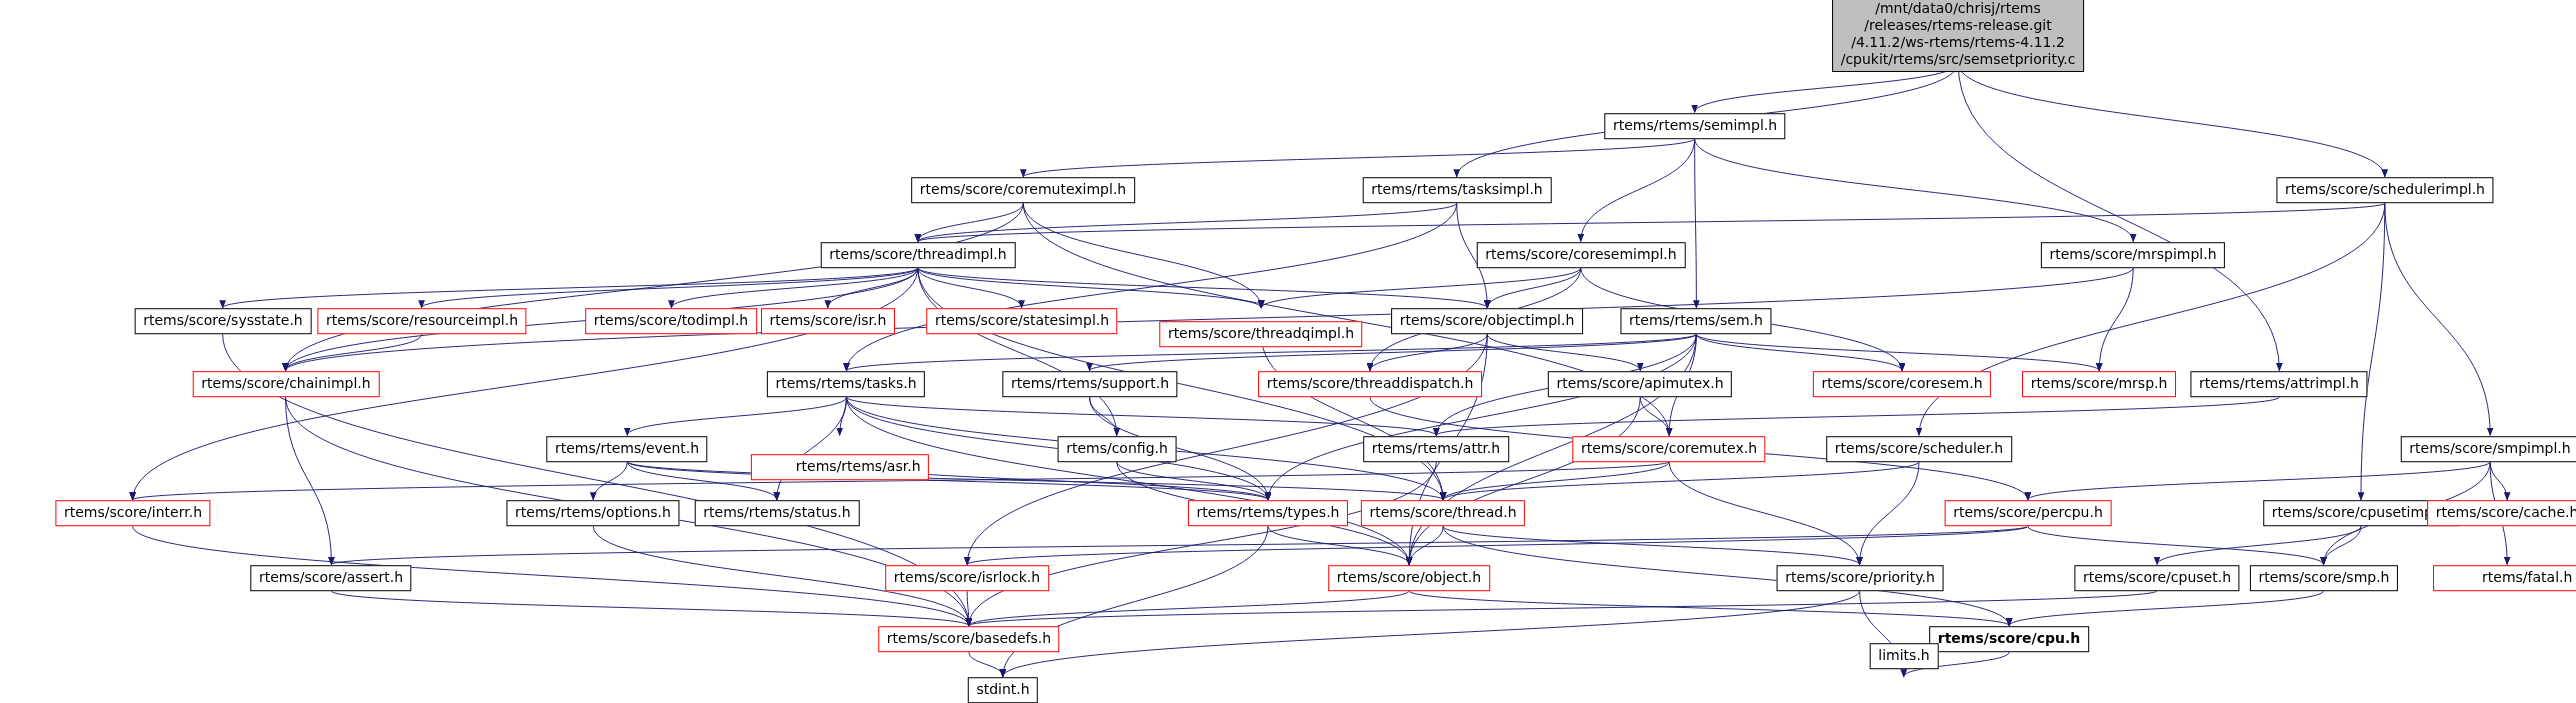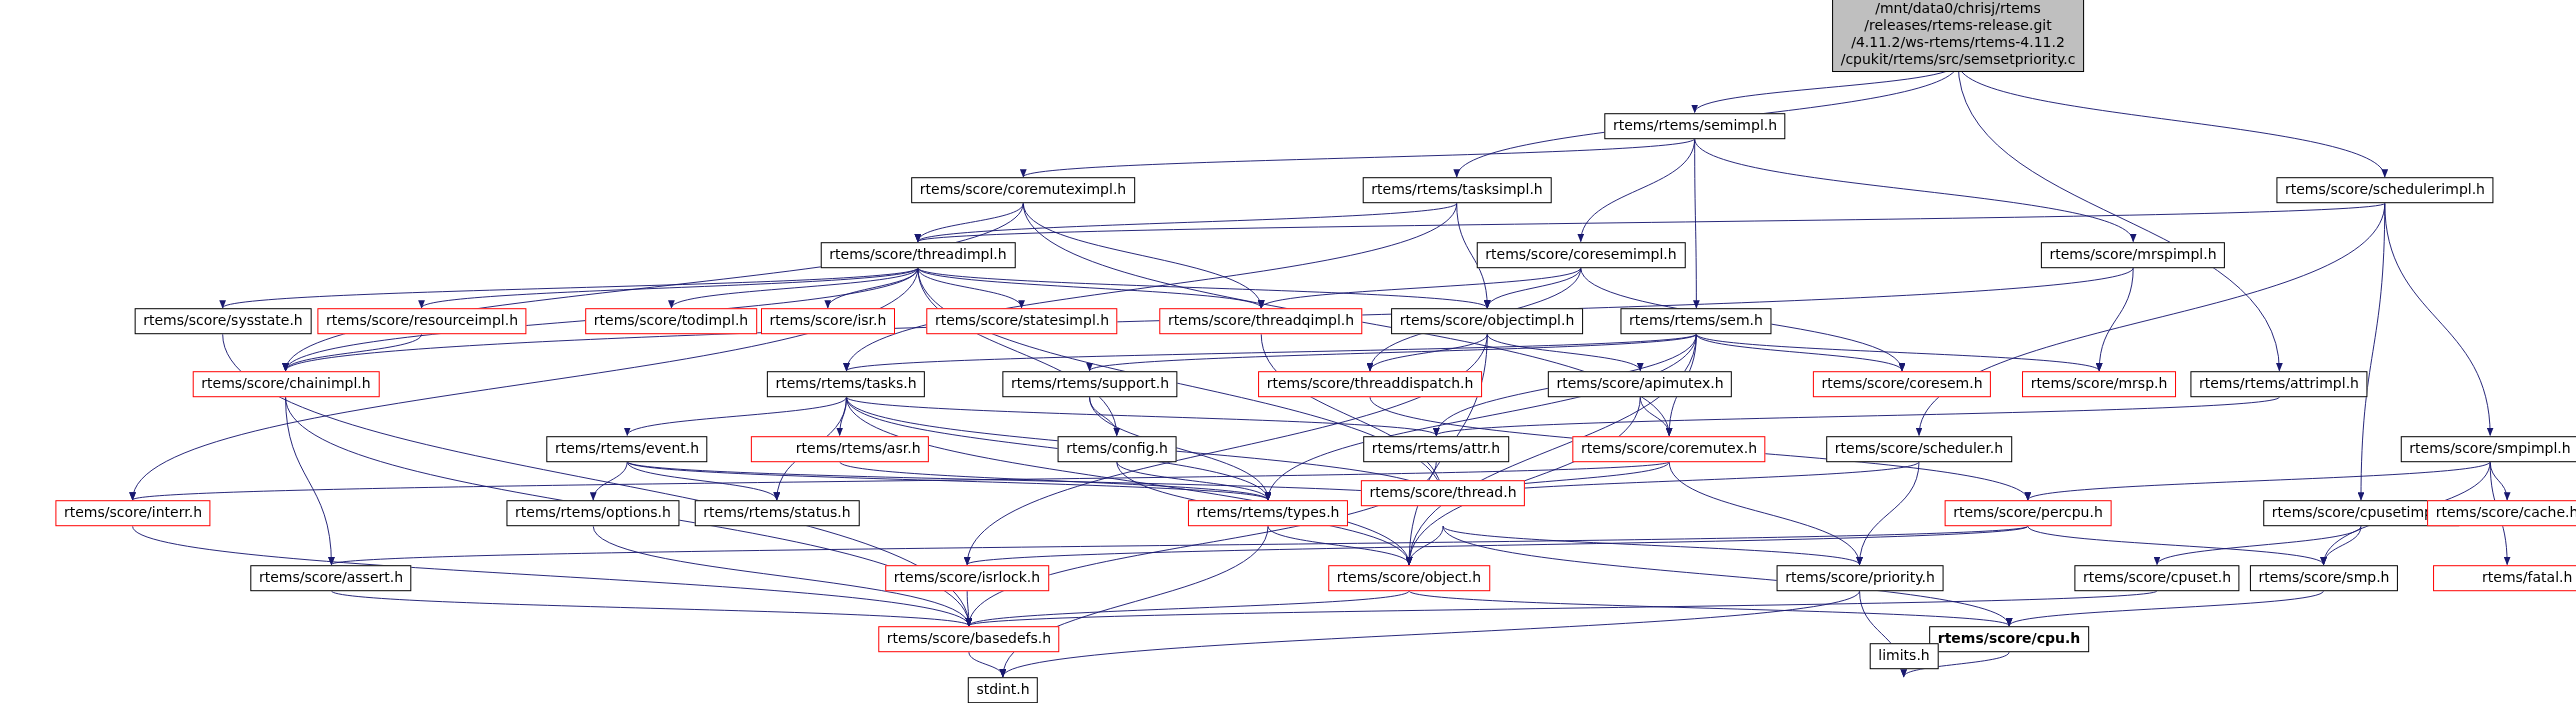--- a/index.html
+++ b/index.html
@@ -157,43 +157,43 @@
       <div class="node" style="left: 1457px; top: 190px;">rtems/rtems/tasksimpl.h</div>
       <div class="node" style="left: 2385px; top: 190px;">rtems/score/schedulerimpl.h</div>
       <div class="node" style="left: 918px; top: 255px;">rtems/score/threadimpl.h</div>
       <div class="node" style="left: 1581px; top: 255px;">rtems/score/coresemimpl.h</div>
       <div class="node" style="left: 2133px; top: 255px;">rtems/score/mrspimpl.h</div>
       <div class="node" style="left: 223px; top: 321px;">rtems/score/sysstate.h</div>
       <div class="node red" style="left: 422px; top: 321px;">rtems/score/resourceimpl.h</div>
       <div class="node red" style="left: 671px; top: 321px;">rtems/score/todimpl.h</div>
       <div class="node red" style="left: 828px; top: 321px;">rtems/score/isr.h</div>
       <div class="node red" style="left: 1022px; top: 321px;">rtems/score/statesimpl.h</div>
-      <div class="node red" style="left: 1261px; top: 321px;">rtems/score/threadqimpl.h</div>
+      <div class="node red" style="left: 1261px; top: 334px;">rtems/score/threadqimpl.h</div>
       <div class="node" style="left: 1487px; top: 321px;">rtems/score/objectimpl.h</div>
       <div class="node" style="left: 1696px; top: 321px;">rtems/rtems/sem.h</div>
       <div class="node red" style="left: 286px; top: 384px;">rtems/score/chainimpl.h</div>
       <div class="node" style="left: 846px; top: 384px;">rtems/rtems/tasks.h</div>
       <div class="node" style="left: 1090px; top: 384px;">rtems/rtems/support.h</div>
       <div class="node red" style="left: 1370px; top: 384px;">rtems/score/threaddispatch.h</div>
       <div class="node" style="left: 1640px; top: 384px;">rtems/score/apimutex.h</div>
       <div class="node red" style="left: 1902px; top: 384px;">rtems/score/coresem.h</div>
       <div class="node red" style="left: 2099px; top: 384px;">rtems/score/mrsp.h</div>
       <div class="node" style="left: 2279px; top: 384px;">rtems/rtems/attrimpl.h</div>
       <div class="node" style="left: 627px; top: 449px;">rtems/rtems/event.h</div>
-      <div class="node red" style="left: 840px; top: 449px; padding-left: 44px;">rtems/rtems/asr.h</div>
+      <div class="node red" style="left: 840px; top: 467px; padding-left: 44px;">rtems/rtems/asr.h</div>
       <div class="node" style="left: 1117px; top: 449px;">rtems/config.h</div>
       <div class="node" style="left: 1436px; top: 449px;">rtems/rtems/attr.h</div>
       <div class="node red" style="left: 1669px; top: 449px;">rtems/score/coremutex.h</div>
       <div class="node" style="left: 1919px; top: 449px;">rtems/score/scheduler.h</div>
       <div class="node" style="left: 2490px; top: 449px;">rtems/score/smpimpl.h</div>
       <div class="node red" style="left: 133px; top: 513px;">rtems/score/interr.h</div>
       <div class="node" style="left: 593px; top: 513px;">rtems/rtems/options.h</div>
       <div class="node" style="left: 777px; top: 513px;">rtems/rtems/status.h</div>
       <div class="node red" style="left: 1268px; top: 513px;">rtems/rtems/types.h</div>
-      <div class="node red" style="left: 1443px; top: 493px; text-align: right;">rtems/score/thread.h</div>
+      <div class="node red" style="left: 1443px; top: 513px; text-align: right;">rtems/score/thread.h</div>
       <div class="node red" style="left: 2028px; top: 513px;">rtems/score/percpu.h</div>
       <div class="node" style="left: 2361px; top: 513px;">rtems/score/cpusetimpl.h</div>
       <div class="node red" style="left: 2507px; top: 513px;">rtems/score/cache.h</div>
       <div class="node" style="left: 331px; top: 578px;">rtems/score/assert.h</div>
       <div class="node red" style="left: 967px; top: 578px;">rtems/score/isrlock.h</div>
       <div class="node red" style="left: 1409px; top: 578px;">rtems/score/object.h</div>
       <div class="node" style="left: 1860px; top: 578px;">rtems/score/priority.h</div>
       <div class="node" style="left: 2157px; top: 578px;">rtems/score/cpuset.h</div>
       <div class="node" style="left: 2324px; top: 578px;">rtems/score/smp.h</div>
       <div class="node red" style="left: 2507px; top: 578px; padding-left: 48px;">rtems/fatal.h</div>

